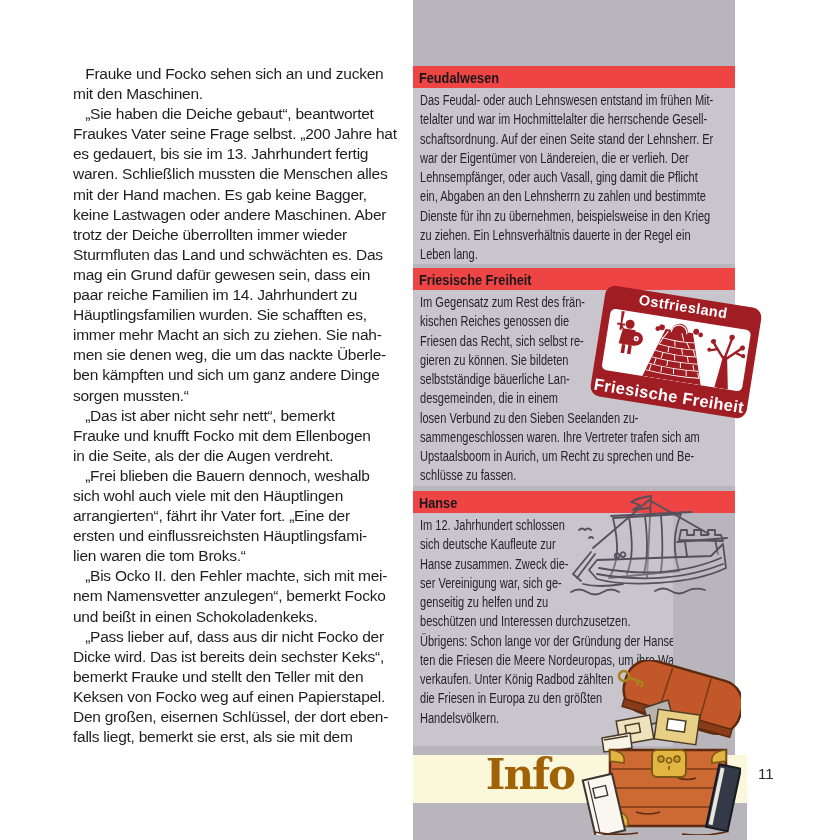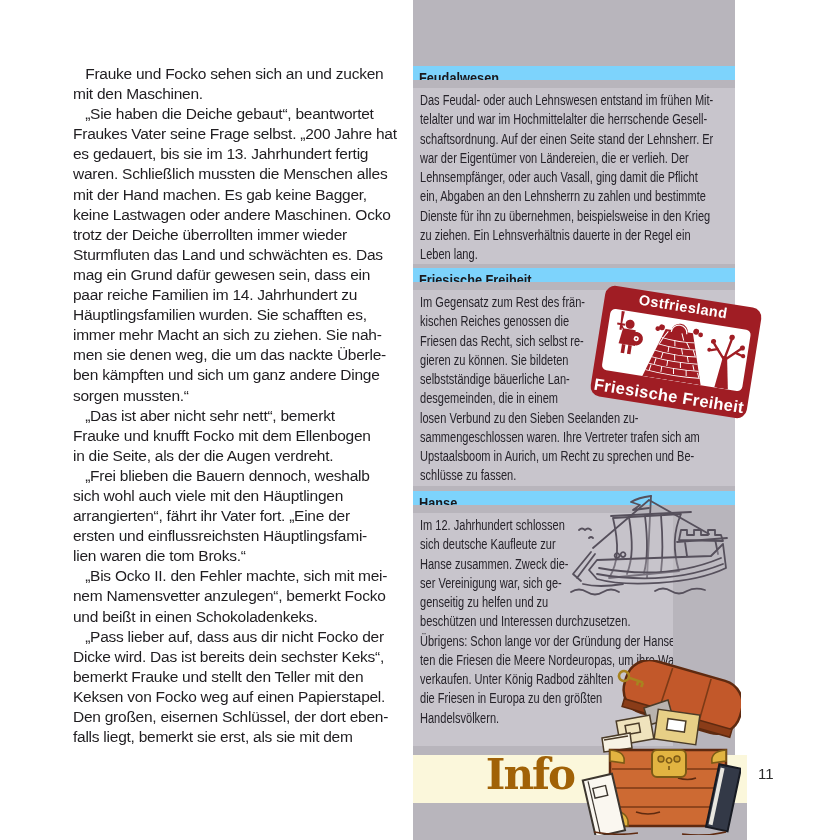--- a/index.html
+++ b/index.html
@@ -9,21 +9,21 @@
   }
   
   .story {
     position:absolute; left:73px; top:64px; width:335px;
     color:#1f1d20; font-size:15.5px; line-height:20.1px; letter-spacing:-0.25px;
   }
   .story-line { white-space:pre; }
   
   .sidebar-base { position:absolute; left:413px; top:0; width:322px; height:840px; background:#b8b5bc; }
   .band { position:absolute; left:413px; width:322px; }
-  .head-band { background:#7dd3fc; height:14px; overflow:hidden; }
+  .head-band { background:#ef4444; height:22px; overflow:hidden; }
   .hb-txt {
     display:inline-block; transform:scaleX(0.85); transform-origin:0 50%;
     font-weight:bold; font-size:15px; color:#1a181c; padding:3px 0 0 7px; white-space:pre;
   }
   .body-band { background:#c8c5cc; color:#26232a; font-size:13.8px; overflow:hidden; }
   .sb-lines { padding:3px 8px 0 7px; line-height:19.25px; }
   .sb-line { white-space:pre; transform:scaleX(0.8); transform-origin:0 50%; }
   .body-1 { top:88px;  height:176px; }
   .head-1 { top:66px; }
   .head-2 { top:268px; }
@@ -67,21 +67,21 @@
 <div class="page">
 
   <div class="story">
       <div class="story-line">   Frauke und Focko sehen sich an und zucken</div>
       <div class="story-line">mit den Maschinen.</div>
       <div class="story-line">   „Sie haben die Deiche gebaut“, beantwortet</div>
       <div class="story-line">Fraukes Vater seine Frage selbst. „200 Jahre hat</div>
       <div class="story-line">es gedauert, bis sie im 13. Jahrhundert fertig</div>
       <div class="story-line">waren. Schließlich mussten die Menschen alles</div>
       <div class="story-line">mit der Hand machen. Es gab keine Bagger,</div>
-      <div class="story-line">keine Lastwagen oder andere Maschinen. Ocko</div>
+      <div class="story-line">keine Lastwagen oder andere Maschinen. Aber</div>
       <div class="story-line">trotz der Deiche überrollten immer wieder</div>
       <div class="story-line">Sturmfluten das Land und schwächten es. Das</div>
       <div class="story-line">mag ein Grund dafür gewesen sein, dass ein</div>
       <div class="story-line">paar reiche Familien im 14. Jahrhundert zu</div>
       <div class="story-line">Häuptlingsfamilien wurden. Sie schafften es,</div>
       <div class="story-line">immer mehr Macht an sich zu ziehen. Sie nah-</div>
       <div class="story-line">men sie denen weg, die um das nackte Überle-</div>
       <div class="story-line">ben kämpften und sich um ganz andere Dinge</div>
       <div class="story-line">sorgen mussten.“</div>
       <div class="story-line">   „Das ist aber nicht sehr nett“, bemerkt</div>

